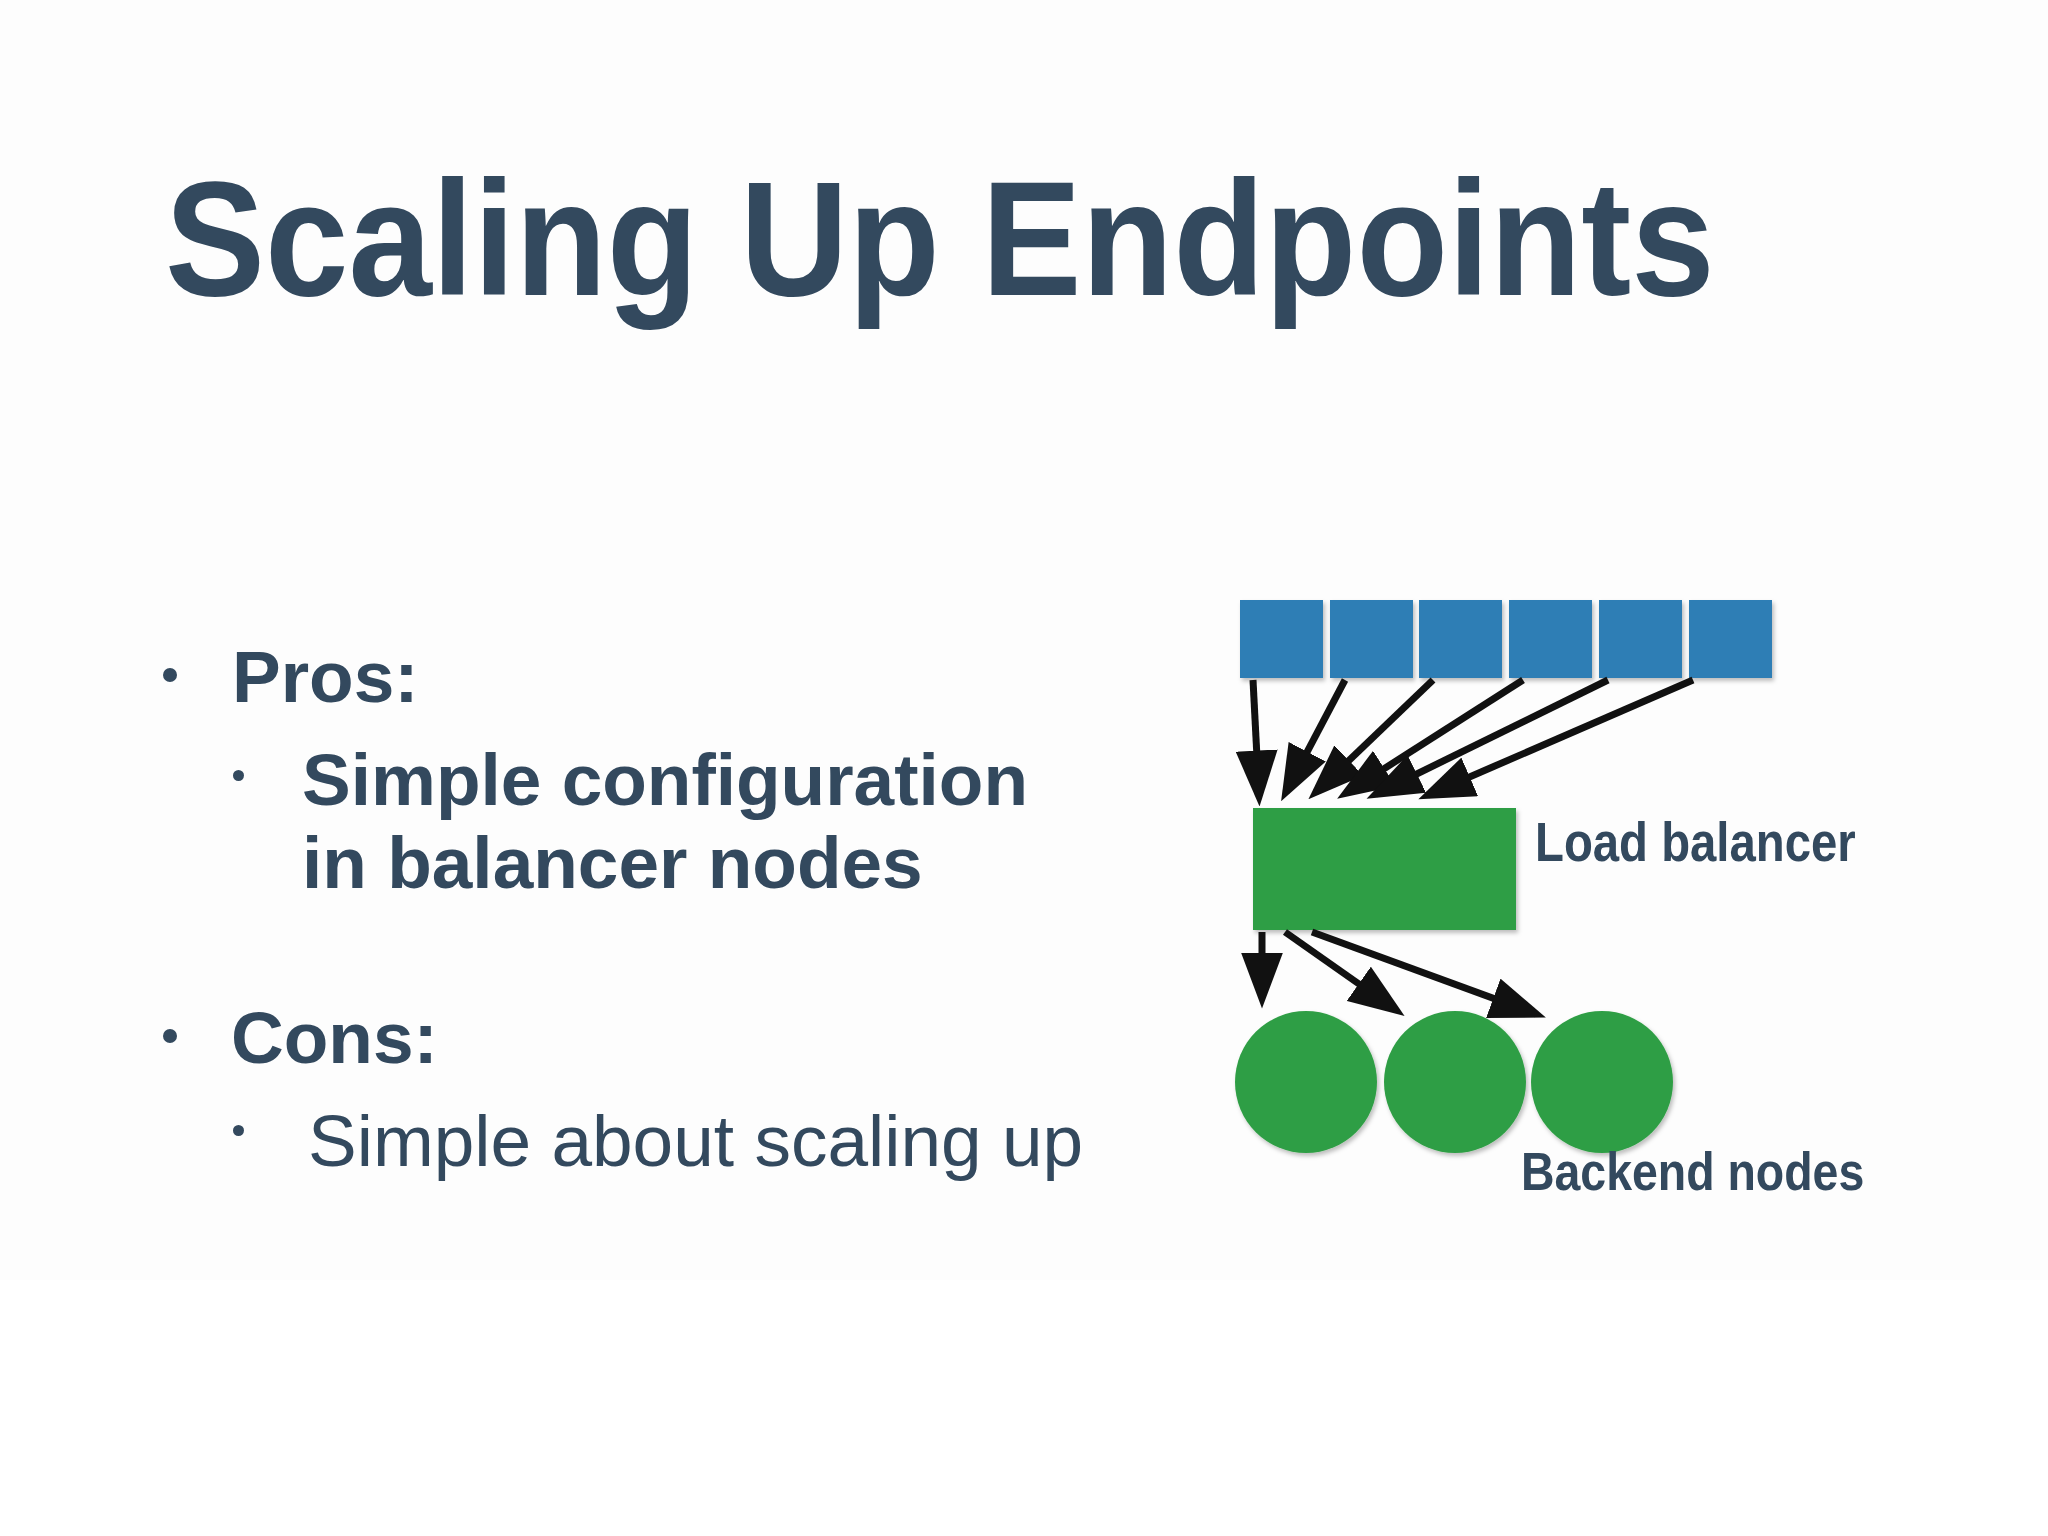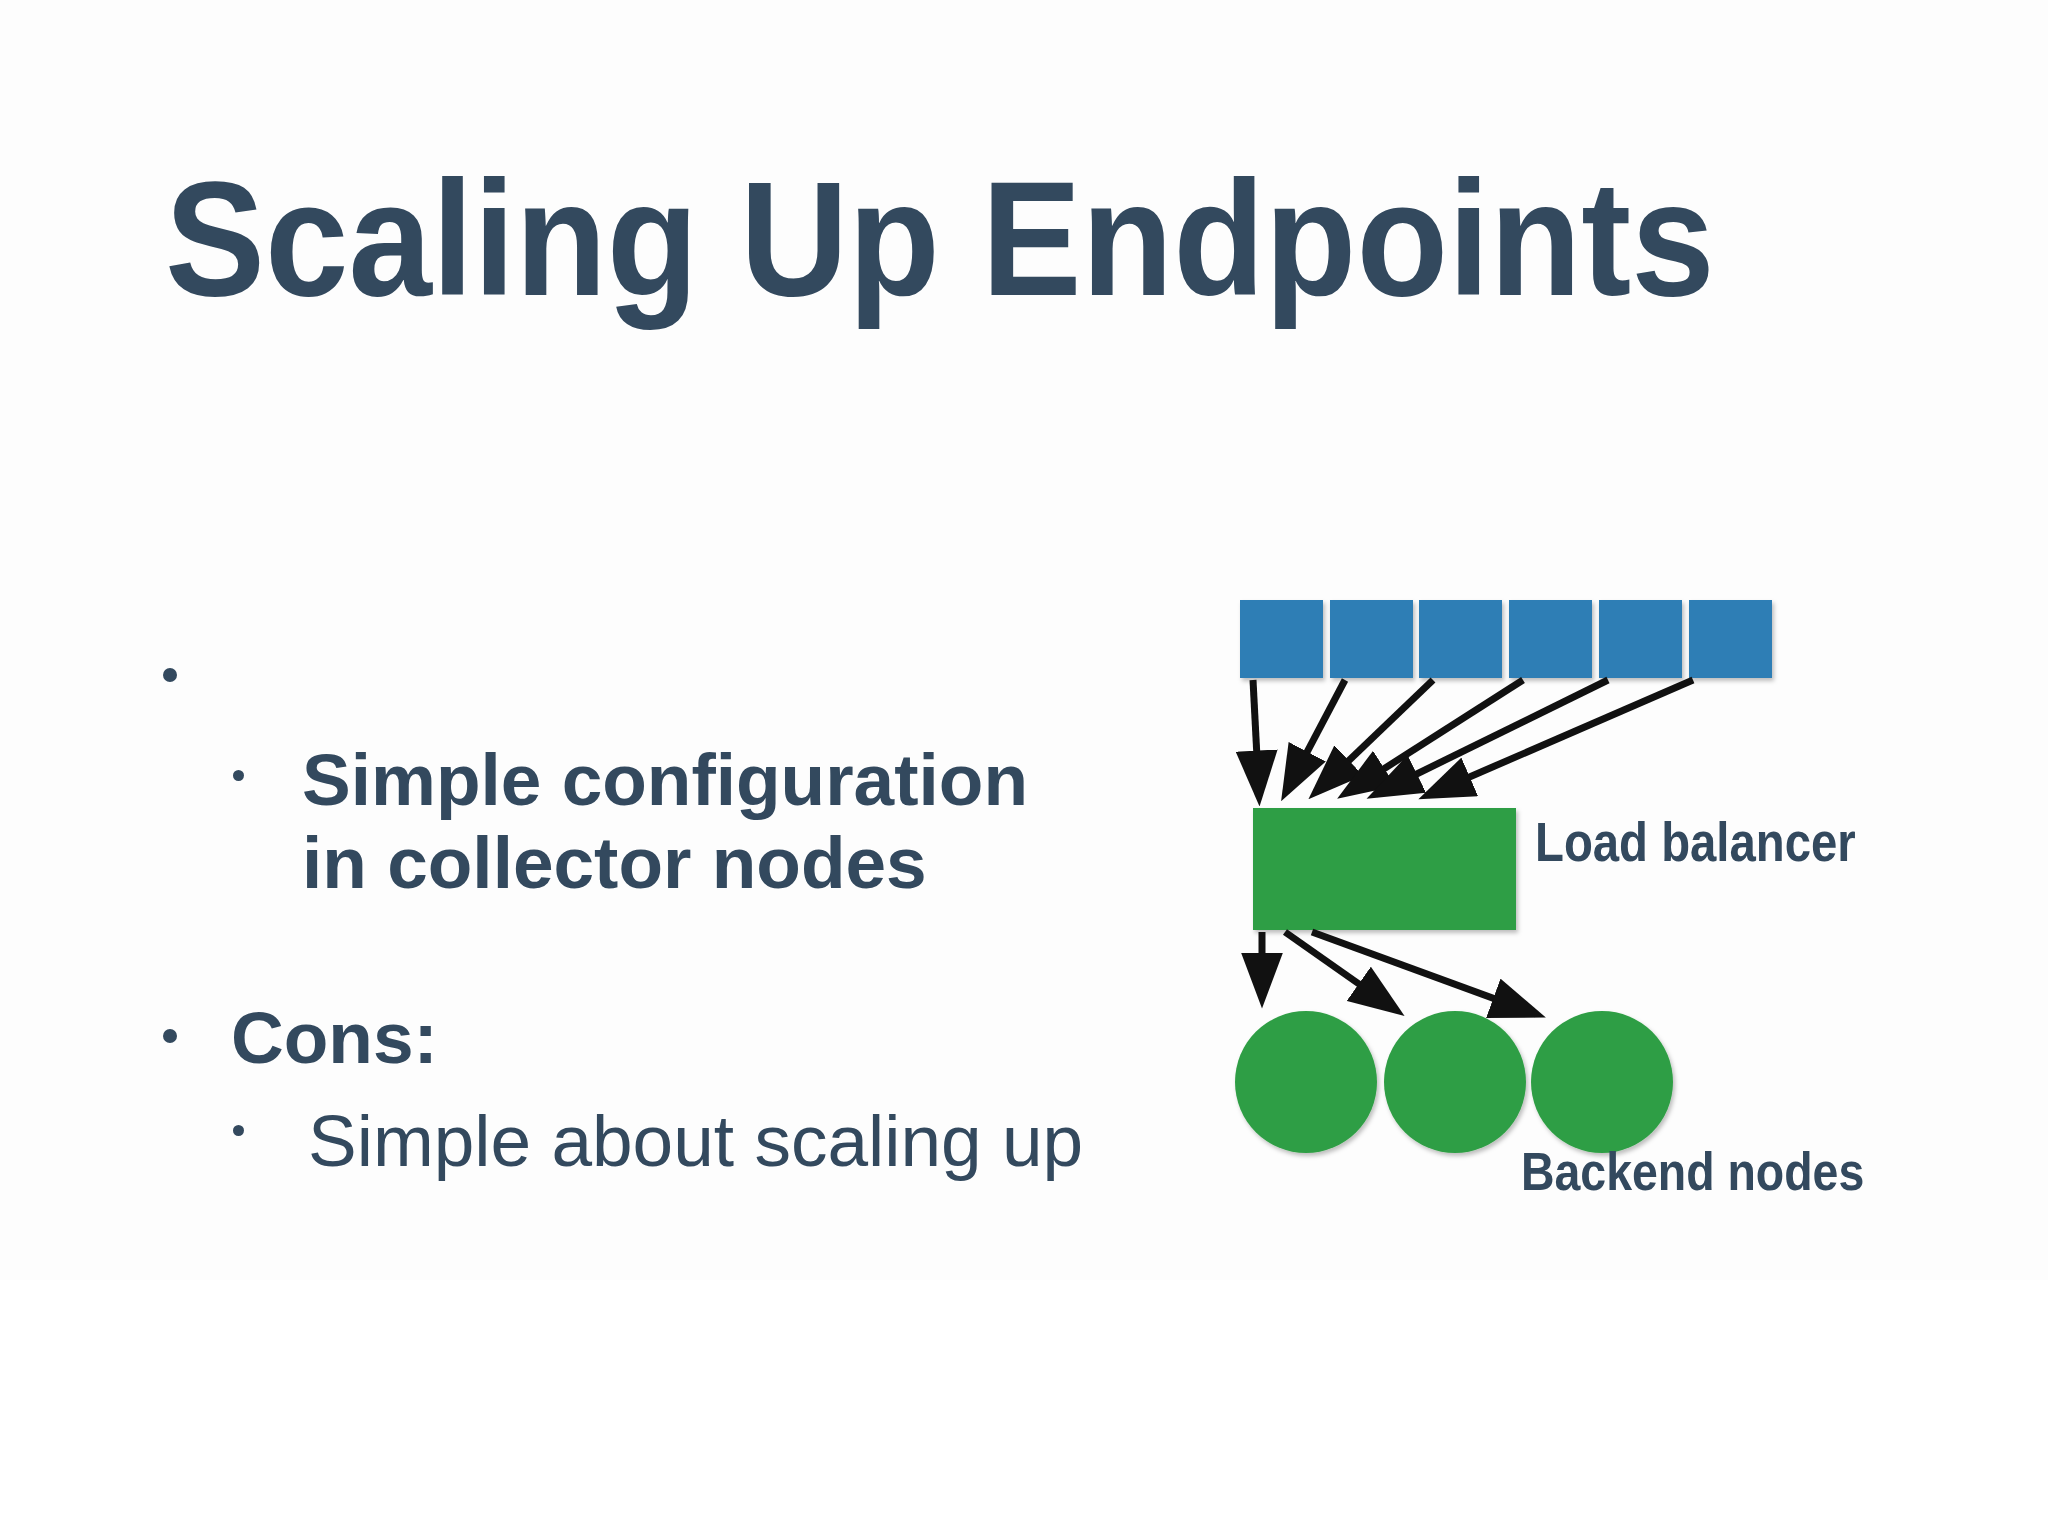--- a/index.html
+++ b/index.html
@@ -29,25 +29,26 @@
   }
 </style>
 </head>
 <body>
 
 <div class="slide">
 
   <h1 class="slide-title">Scaling Up Endpoints</h1>
 
   <span class="dot big" style="left:163px;top:668px;"></span>
+  <div class="txt lvl1" style="left:232px;top:640px;">Pros:</div>
 
   <span class="dot small" style="left:233px;top:770px;"></span>
   <div class="txt lvl2 multiline" style="left:302px;top:738px;">
     <div>Simple configuration</div>
-    <div>in collector nodes</div>
+    <div>in balancer nodes</div>
   </div>
 
   <span class="dot big" style="left:163px;top:1029px;"></span>
   <div class="txt lvl1" style="left:231px;top:1001px;">Cons:</div>
 
   <span class="dot small" style="left:233px;top:1125px;"></span>
   <div class="txt lvl2" style="left:308px;top:1104px;">Simple about scaling up</div>
 
   <svg class="diagram-svg" viewBox="1200 560 800 700">
     <defs>

